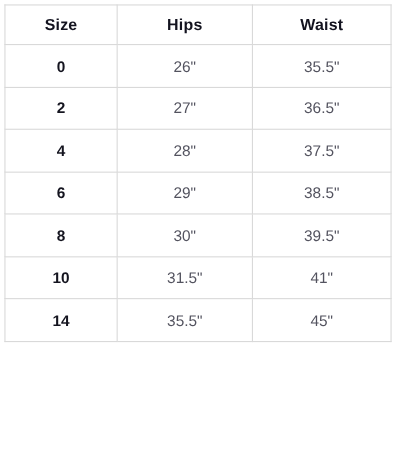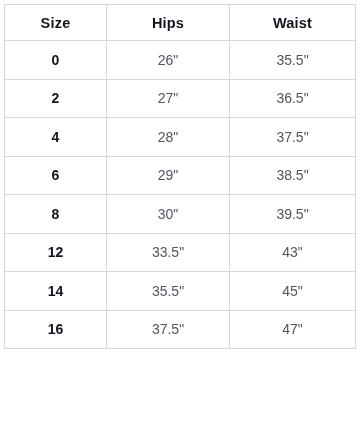--- a/index.html
+++ b/index.html
@@ -105,29 +105,24 @@
         <td class="cell-size">6</td>
         <td class="cell-measure">29"</td>
         <td class="cell-measure">38.5"</td>
       </tr>
       <tr>
         <td class="cell-size">8</td>
         <td class="cell-measure">30"</td>
         <td class="cell-measure">39.5"</td>
       </tr>
       <tr>
-        <td class="cell-size">12</td>
-        <td class="cell-measure">33.5"</td>
-        <td class="cell-measure">43"</td>
+        <td class="cell-size">10</td>
+        <td class="cell-measure">31.5"</td>
+        <td class="cell-measure">41"</td>
       </tr>
       <tr>
         <td class="cell-size">14</td>
         <td class="cell-measure">35.5"</td>
         <td class="cell-measure">45"</td>
       </tr>
-      <tr>
-        <td class="cell-size">16</td>
-        <td class="cell-measure">37.5"</td>
-        <td class="cell-measure">47"</td>
-      </tr>
     </tbody>
   </table>
 </div>
 
 </body></html>

